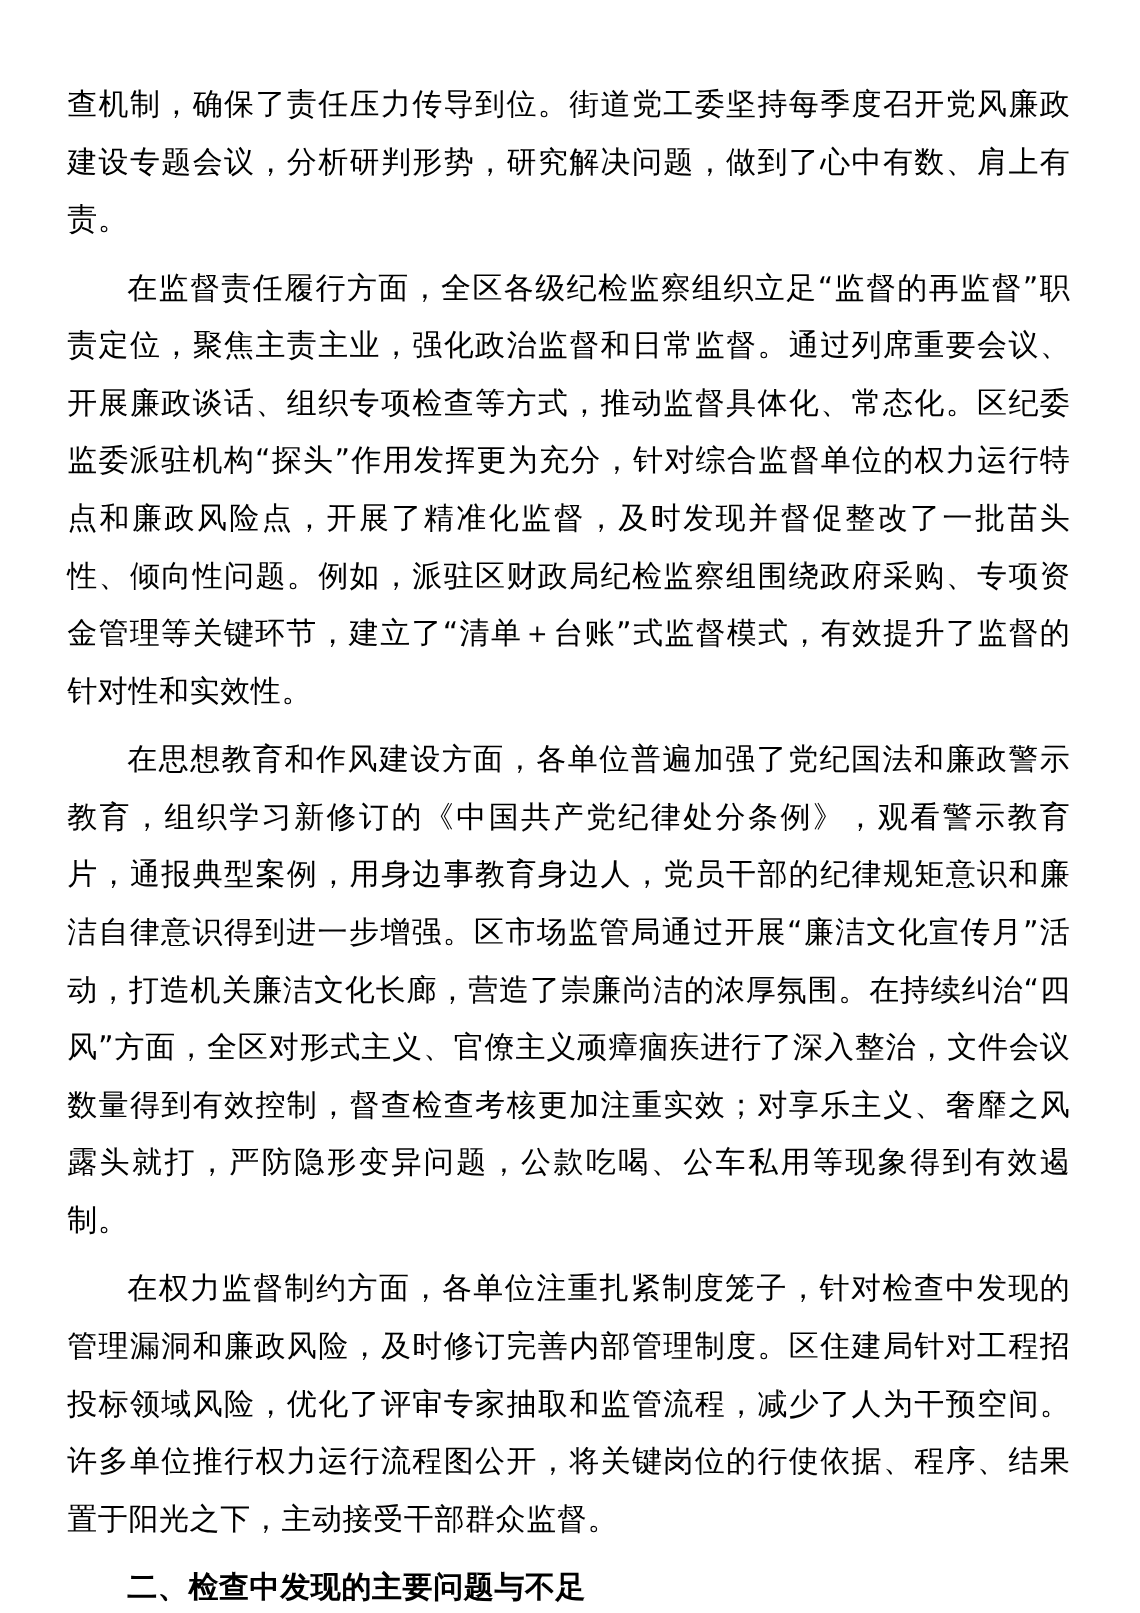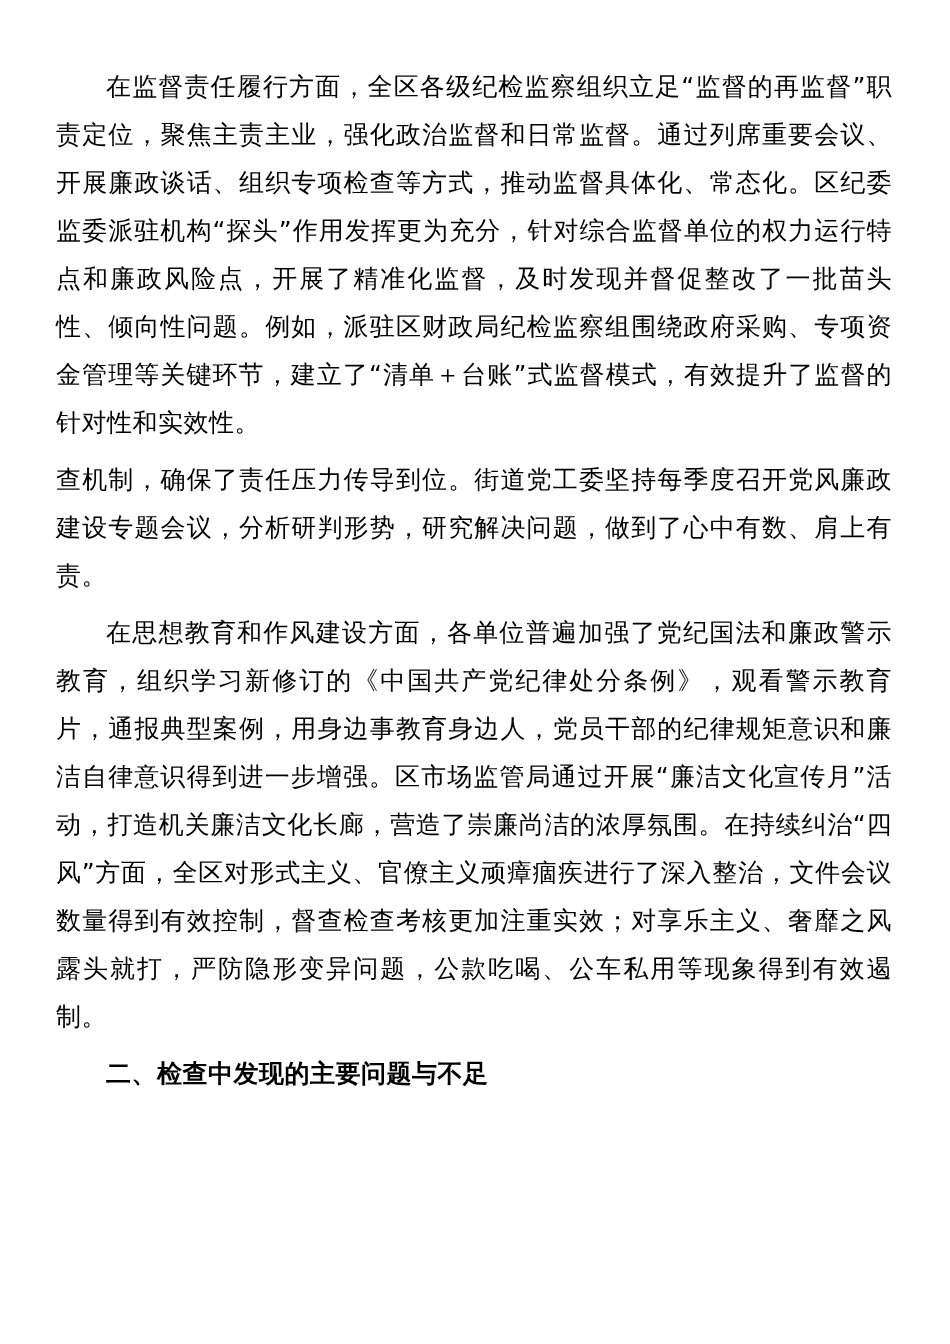--- a/index.html
+++ b/index.html
@@ -33,21 +33,22 @@
   }
   .doc-par.heading {
     font-weight: bold;
     text-align: left;
   }
 </style>
 </head>
 <body>
 
 <div class="page">
+  <p class="doc-par">查机制，确保了责任压力传导到位。街道党工委坚持每季度召开党风廉政建设专题会议，分析研判形势，研究解决问题，做到了心中有数、肩上有责。</p>
+
   <p class="doc-par indent">在监督责任履行方面，全区各级纪检监察组织立足“监督的再监督”职责定位，聚焦主责主业，强化政治监督和日常监督。通过列席重要会议、开展廉政谈话、组织专项检查等方式，推动监督具体化、常态化。区纪委监委派驻机构“探头”作用发挥更为充分，针对综合监督单位的权力运行特点和廉政风险点，开展了精准化监督，及时发现并督促整改了一批苗头性、倾向性问题。例如，派驻区财政局纪检监察组围绕政府采购、专项资金管理等关键环节，建立了“清单＋台账”式监督模式，有效提升了监督的针对性和实效性。</p>
-
-  <p class="doc-par">查机制，确保了责任压力传导到位。街道党工委坚持每季度召开党风廉政建设专题会议，分析研判形势，研究解决问题，做到了心中有数、肩上有责。</p>
 
   <p class="doc-par indent">在思想教育和作风建设方面，各单位普遍加强了党纪国法和廉政警示教育，组织学习新修订的《中国共产党纪律处分条例》，观看警示教育片，通报典型案例，用身边事教育身边人，党员干部的纪律规矩意识和廉洁自律意识得到进一步增强。区市场监管局通过开展“廉洁文化宣传月”活动，打造机关廉洁文化长廊，营造了崇廉尚洁的浓厚氛围。在持续纠治“四风”方面，全区对形式主义、官僚主义顽瘴痼疾进行了深入整治，文件会议数量得到有效控制，督查检查考核更加注重实效；对享乐主义、奢靡之风露头就打，严防隐形变异问题，公款吃喝、公车私用等现象得到有效遏制。</p>
 
+  <p class="doc-par indent">在权力监督制约方面，各单位注重扎紧制度笼子，针对检查中发现的管理漏洞和廉政风险，及时修订完善内部管理制度。区住建局针对工程招投标领域风险，优化了评审专家抽取和监管流程，减少了人为干预空间。许多单位推行权力运行流程图公开，将关键岗位的行使依据、程序、结果置于阳光之下，主动接受干部群众监督。</p>
 
   <p class="doc-par indent heading">二、检查中发现的主要问题与不足</p>
 </div>
 
 </body></html>

